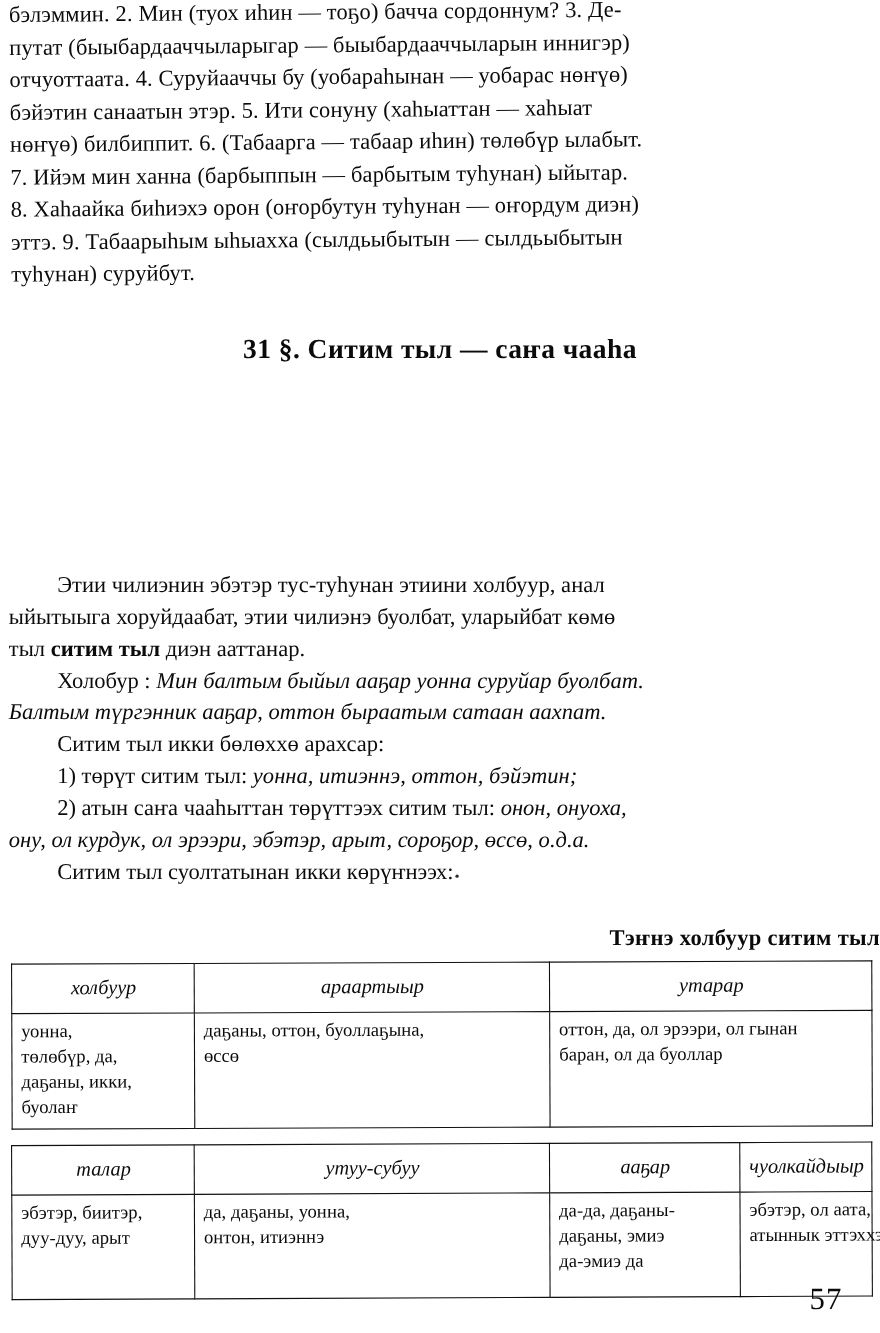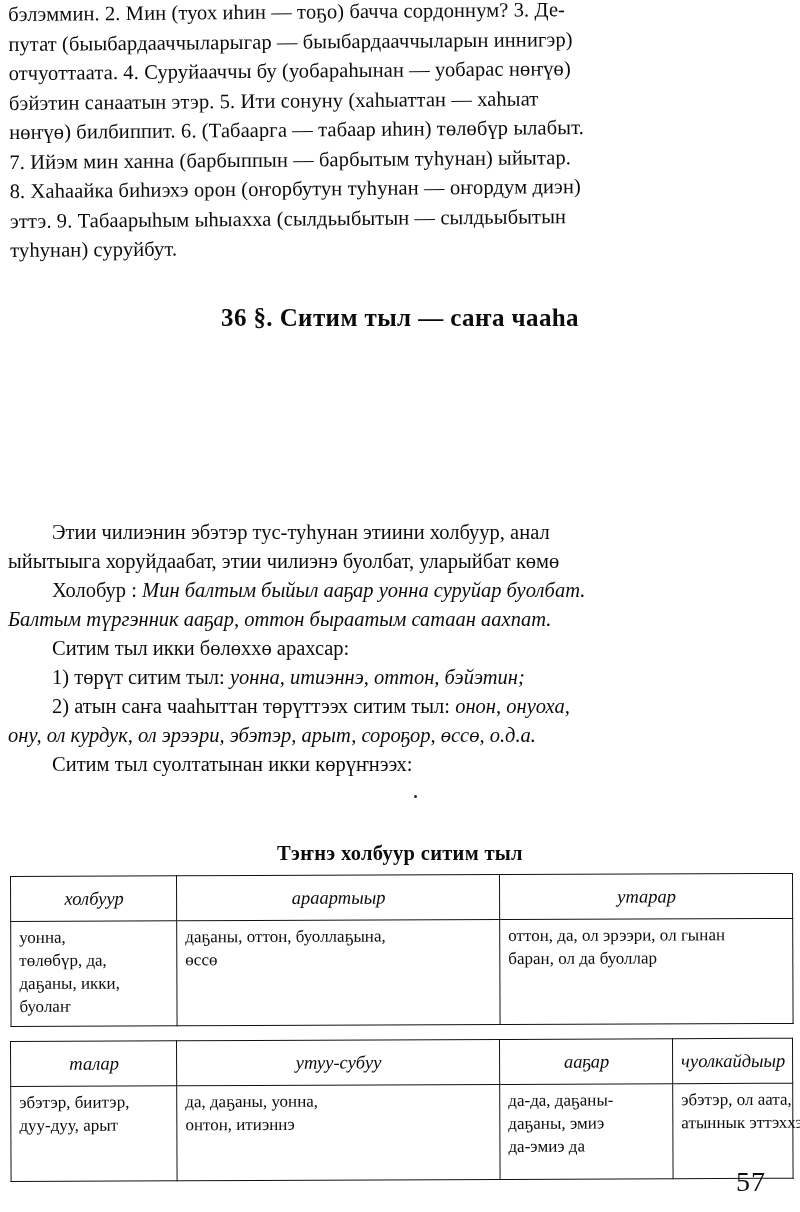--- a/index.html
+++ b/index.html
@@ -100,21 +100,21 @@
   .body-text .ln.flush { text-align: left; }
   .body-text b { font-weight: bold; }
   .body-text i { font-style: italic; }
 
   
   .table-title {
     position: absolute;
     left: 0;
     top: 825px;
     width: 800px;
-    text-align: center;
+    text-align: right;
     font-size: 20.5px;
     font-weight: bold;
     letter-spacing: 0.3px;
   }
   .stray-dot {
     position: absolute;
     left: 414px;
     top: 795px;
     width: 3px;
     height: 3px;
@@ -187,27 +187,28 @@
     <span class="ln">путат (быыбардааччыларыгар — быыбардааччыларын иннигэр)</span>
     <span class="ln">отчуоттаата. 4. Суруйааччы бу (уобараһынан — уобарас нөҥүө)</span>
     <span class="ln">бэйэтин санаатын этэр. 5. Ити сонуну (хаһыаттан — хаһыат</span>
     <span class="ln">нөҥүө) билбиппит. 6. (Табаарга — табаар иһин) төлөбүр ылабыт.</span>
     <span class="ln">7. Ийэм мин ханна (барбыппын — барбытым туһунан) ыйытар.</span>
     <span class="ln">8. Хаһаайка биһиэхэ орон (оҥорбутун туһунан — оҥордум диэн)</span>
     <span class="ln">эттэ. 9. Табаарыһым ыһыахха (сылдьыбытын — сылдьыбытын</span>
     <span class="ln last">туһунан) суруйбут.</span>
   </div>
 
-  <h1 class="section-heading">36 §. Ситим тыл — саҥа чааһа</h1>
+  <h1 class="section-heading">31 §. Ситим тыл — саҥа чааһа</h1>
 
 
 
   <div class="body-text">
     <span class="ln indent">Этии чилиэнин эбэтэр тус-туһунан этиини холбуур, анал</span>
     <span class="ln">ыйытыыга хоруйдаабат, этии чилиэнэ буолбат, уларыйбат көмө</span>
+    <span class="ln flush"><span>тыл </span><b>ситим тыл</b><span> диэн ааттанар.</span></span>
 
     <span class="ln indent flush"><span>Холобур : </span><i>Мин балтым быйыл ааҕар уонна суруйар буолбат.</i></span>
     <span class="ln flush"><i>Балтым түргэнник ааҕар, оттон быраатым сатаан аахпат.</i></span>
 
     <span class="ln indent flush">Ситим тыл икки бөлөххө арахсар:</span>
 
     <span class="ln indent flush"><span>1) төрүт ситим тыл: </span><i>уонна, итиэннэ, оттон, бэйэтин;</i></span>
 
     <span class="ln indent flush"><span>2) атын саҥа чааһыттан төрүттээх ситим тыл: </span><i>онон, онуоха,</i></span>
     <span class="ln flush"><i>ону, ол курдук, ол эрээри, эбэтэр, арыт, сороҕор, өссө, о.д.а.</i></span>

